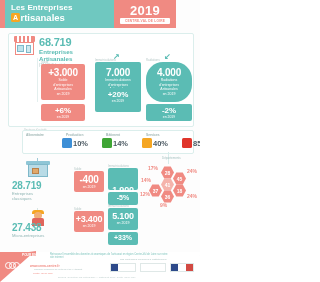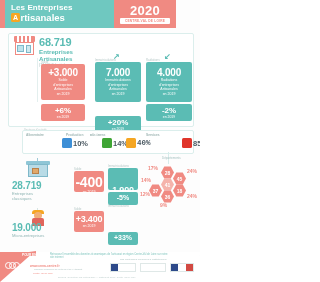--- a/index.html
+++ b/index.html
@@ -48,30 +48,30 @@
 
   .card{position:absolute;border-radius:2px;color:#ffffff;text-align:center;box-sizing:border-box;}
   .card .n{font-weight:bold;letter-spacing:-.2px;}
   .card .t{font-size:3.5px;line-height:1.3;opacity:.97;}
 
   .c-solde{left:41px;top:64px;width:44px;height:36px;background:#f08a82;padding-top:3px;}
   .c-solde .n{font-size:10px;}
 
   .c-imm{left:95px;top:62px;width:46px;height:40px;background:#5bbcb4;padding-top:5px;}
   .c-imm .n{font-size:10px;}
-  .c-rad{left:146px;top:62px;width:46px;height:40px;background:#5bbcb4;padding-top:5px;}
+  .c-rad{left:146px;top:62px;width:46px;height:40px;background:#5bbcb4;padding-top:5px;border-radius:17px;}
   .c-rad .n{font-size:10px;}
 
   .arrow{position:absolute;font-size:8px;color:#5bbcb4;font-weight:bold;}
 
   .pct{position:absolute;border-radius:2px;color:#ffffff;text-align:center;box-sizing:border-box;padding-top:2px;}
   .pct .v{font-weight:bold;font-size:8px;}
   .pct .y{font-size:3.4px;}
   .p1{left:41px;top:104px;width:44px;height:17px;background:#f08a82;}
-  .p2{left:95px;top:116px;width:46px;height:24px;background:#5bbcb4;}
+  .p2{left:95px;top:88px;width:46px;height:24px;background:#5bbcb4;}
   .p3{left:146px;top:104px;width:46px;height:17px;background:#5bbcb4;}
 
   
   .panel-sect{left:22px;top:130px;width:170px;height:22px;}
   .sect{position:absolute;top:133px;}
   .sect .lab{font-size:3.3px;color:#9fb6b4;font-weight:bold;}
   .sect .row{display:flex;align-items:center;margin-top:1px;padding-left:36px;}
   .sect .ico{width:10px;height:10px;border-radius:1.5px;position:relative;}
   .sect .pc{font-size:7.5px;font-weight:bold;color:#4c5a63;margin-left:1px;}
   .sect-title{position:absolute;left:24px;top:128px;font-size:2.8px;color:#bccdcc;}
@@ -85,21 +85,21 @@
   .wh-box{position:absolute;left:6px;top:10px;width:7px;height:6px;background:#e0a86a;border:.7px solid #b9814a;box-sizing:border-box;}
   .wh-pole{position:absolute;left:11px;top:0;width:1px;height:4px;background:#9ec9d6;}
 
   .worker{position:absolute;left:30px;top:208px;width:16px;height:18px;}
   .wk-head{position:absolute;left:4px;top:4px;width:8px;height:7px;border-radius:50% 50% 45% 45%;background:#f0b078;}
   .wk-hat{position:absolute;left:2px;top:2px;width:12px;height:4px;border-radius:3px 3px 0 0;background:#f5a623;}
   .wk-body{position:absolute;left:2px;top:10px;width:12px;height:8px;border-radius:2px 2px 0 0;background:#e0665c;}
   .wk-pole{position:absolute;left:7px;top:0;width:1px;height:3px;background:#d8e6e4;}
 
   .c-400{left:74px;top:171px;width:30px;height:21px;background:#f08a82;padding-top:3px;}
-  .c-400 .n{font-size:14px;}
+  .c-400 .n{font-size:10px;}
   .c-1900{left:108px;top:168px;width:30px;height:22px;background:#5bbcb4;padding-top:17px;}
   .c-1900 .n{font-size:9px;}
   .p-m5{left:108px;top:192px;width:30px;height:13px;background:#5bbcb4;}
   .p-m5 .v{font-size:7px;}
   .c-3400{left:74px;top:211px;width:30px;height:21px;background:#f08a82;padding-top:3px;}
   .c-3400 .n{font-size:9px;}
   .c-5100{left:108px;top:208px;width:30px;height:22px;background:#5bbcb4;padding-top:3px;}
   .c-5100 .n{font-size:9px;}
   .p-33{left:108px;top:232px;width:30px;height:13px;background:#5bbcb4;}
   .p-33 .v{font-size:7px;}
@@ -147,21 +147,21 @@
       <div class="hdr-accent"></div>
       <div class="title-block">
         <div class="title-l1">Les Entreprises</div>
         <div class="title-l2">
           <span class="a-badge">A</span>
             <span>rtisanales</span>
         </div>
       </div>
     </div>
     <div class="hdr-right">
-      <div class="year">2020</div>
+      <div class="year">2019</div>
       <div class="region">CENTRE-VAL DE LOIRE</div>
     </div>
   </div>
 
   <div class="panel panel-top"></div>
 
   <div class="shop">
     <div class="shop-roof">
       <i style="left:3px"></i>
         <i style="left:7px"></i>
@@ -236,21 +236,21 @@
       <div class="pc">10%</div>
     </div>
   </div>
   <div class="sect" style="left:66px;">
     <div class="lab">Production</div>
     <div class="row">
       <div class="ico" style="background:#3fa535"></div>
       <div class="pc">14%</div>
     </div>
   </div>
-  <div class="sect" style="left:90px;font-family:Liberation Mono, monospace;">
+  <div class="sect" style="left:106px;">
     <div class="lab">Bâtiment</div>
     <div class="row">
       <div class="ico" style="background:#f5a623"></div>
       <div class="pc">40%</div>
     </div>
   </div>
   <div class="sect" style="left:146px;">
     <div class="lab">Services</div>
     <div class="row">
       <div class="ico" style="background:#e0352b"></div>
@@ -270,21 +270,21 @@
     <div class="t">classiques</div>
   </div>
 
   <div class="worker">
     <div class="wk-pole"></div>
     <div class="wk-hat"></div>
     <div class="wk-head"></div>
     <div class="wk-body"></div>
   </div>
   <div class="fact" style="left:12px;top:222px;">
-    <div class="n">19.000</div>
+    <div class="n">27.438</div>
     <div class="t">Micro-entreprises</div>
   </div>
 
   <div class="minilabel" style="left:74px;top:167px;">Solde</div>
   <div class="minilabel" style="left:108px;top:164px;">Immatriculations</div>
   <div class="minilabel" style="left:74px;top:207px;">Solde</div>
   <div class="minilabel" style="left:108px;top:204px;">Immatriculations</div>
 
   <div class="card c-400">
     <div class="n">-400</div>
@@ -292,20 +292,24 @@
   </div>
   <div class="card c-1900">
     <div class="n">1.900</div>
     <div class="t">en 2019</div>
   </div>
   <div class="pct p-m5">
     <div class="v">-5%</div>
   </div>
   <div class="card c-3400">
     <div class="n">+3.400</div>
+    <div class="t">en 2019</div>
+  </div>
+  <div class="card c-5100">
+    <div class="n">5.100</div>
     <div class="t">en 2019</div>
   </div>
   <div class="pct p-33">
     <div class="v">+33%</div>
   </div>
 
   <div class="maparea">
     <div class="mapline"></div>
     <div class="map-title">Départements</div>
     <div class="hexwrap">

